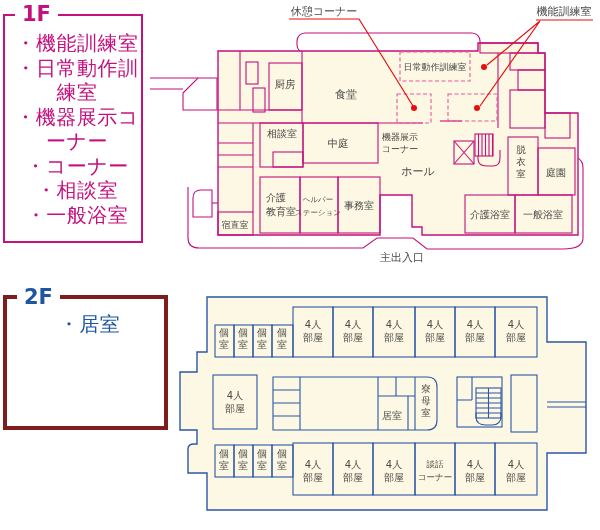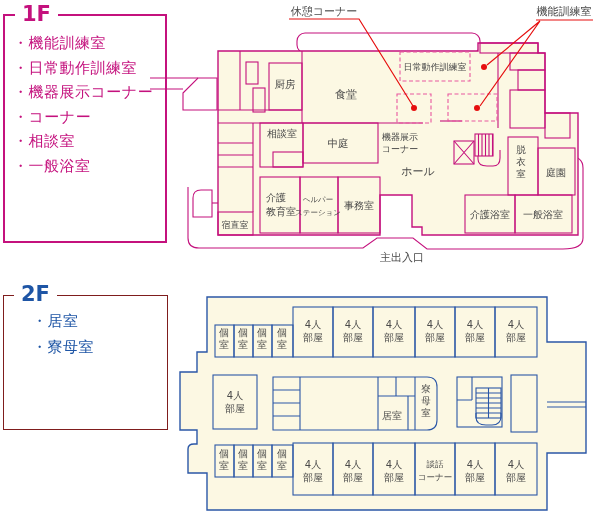--- a/index.html
+++ b/index.html
@@ -1,30 +1,30 @@
 <!DOCTYPE html>
 <html><head>
 <meta charset="utf-8">
 <style>
   html,body{margin:0;padding:0;background:#fff;}
   .stage{position:relative;width:600px;height:530px;background:#fff;overflow:hidden;
          font-family:"DejaVu Sans",sans-serif;}
   .legend{position:absolute;box-sizing:border-box;background:#fff;}
-  .legend-1f{left:3px;top:14px;width:164px;height:229px;border:2px solid #c4117d;}
-  .legend-2f{left:3px;top:295px;width:165px;height:135px;border:1px solid #7f1d1d;padding-left:20px;}
+  .legend-1f{left:3px;top:14px;width:140px;height:229px;border:2px solid #c4117d;text-align:center;}
+  .legend-2f{left:3px;top:295px;width:165px;height:135px;border:4px solid #7f1d1d;}
   .legend-title{position:absolute;top:-14px;left:10px;background:#fff;padding:0 7px;
                 font-size:21px;font-weight:bold;line-height:24px;}
   .legend-1f .legend-title{color:#c4117d;}
   .legend-2f .legend-title{color:#1e55a5;}
   .legend ul{list-style:none;margin:0;padding:0;}
   .legend-1f ul{margin-top:15px;margin-left:8px;}
   .legend-2f ul{margin-top:13px;margin-left:8px;}
-  .legend li{font-size:15px;letter-spacing:0.5px;}
+  .legend li{font-size:20px;letter-spacing:0.5px;}
   .legend-1f li{color:#c4117d;line-height:24.5px;}
-  .legend-2f li{color:#1e55a5;line-height:25.5px;}
+  .legend-2f li{color:#1e55a5;line-height:25.5px;text-align:center;}
   .plan{position:absolute;}
   .plan-1f{left:150px;top:0;}
   .plan-2f{left:150px;top:280px;}
   
   .t{fill:#4a4a4a;font-family:"DejaVu Sans",sans-serif;text-anchor:middle;}
   .t7{font-size:7.5px;} .t85{font-size:8.5px;} .t9{font-size:9px;} .t95{font-size:9.5px;}
   .t10{font-size:10px;} .t105{font-size:10.5px;} .t11{font-size:11px;}
   .m-line{stroke:#c4117d;fill:none;stroke-width:1.1;}
   .m-room{stroke:#c4117d;fill:none;stroke-width:1.1;}
   .m-dash{stroke:#e8569f;fill:none;stroke-width:1.1;stroke-dasharray:4 2.5;}
@@ -141,21 +141,20 @@
       <text class="t t10" x="490" y="218">介護浴室</text>
       <text class="t t10" x="543" y="218">一般浴室</text>
       <text class="t t11" x="402" y="261">主出入口</text>
     </g>
   </svg>
 
   <div class="legend legend-2f">
     <span class="legend-title">2F</span>
     <ul>
       <li><span>・</span><span>居室</span></li>
-      <li><span>・</span><span>寮母室</span></li>
     </ul>
   </div>
 
   <svg class="plan plan-2f" width="450" height="250" viewBox="150 280 450 250">
     <path d="M207,297 L547,297 L547,342 L586,342 L586,453 L547,453 L547,510 L207,510 L207,473 L188,473 L188,449 Q188,444 194,444 L197,444 L197,430 L180,430 L180,372 L197,372 L197,352 L207,352 Z" fill="#fcf8e3" stroke="#2b57a7" stroke-width="1.4"></path>
     <path class="b-room" d="M547,402 H586 M547,407 H586"></path>
     <g>
 
       <rect class="b-room" x="215" y="325" width="19" height="32"></rect>
       <rect class="b-room" x="234" y="325" width="19" height="32"></rect>

